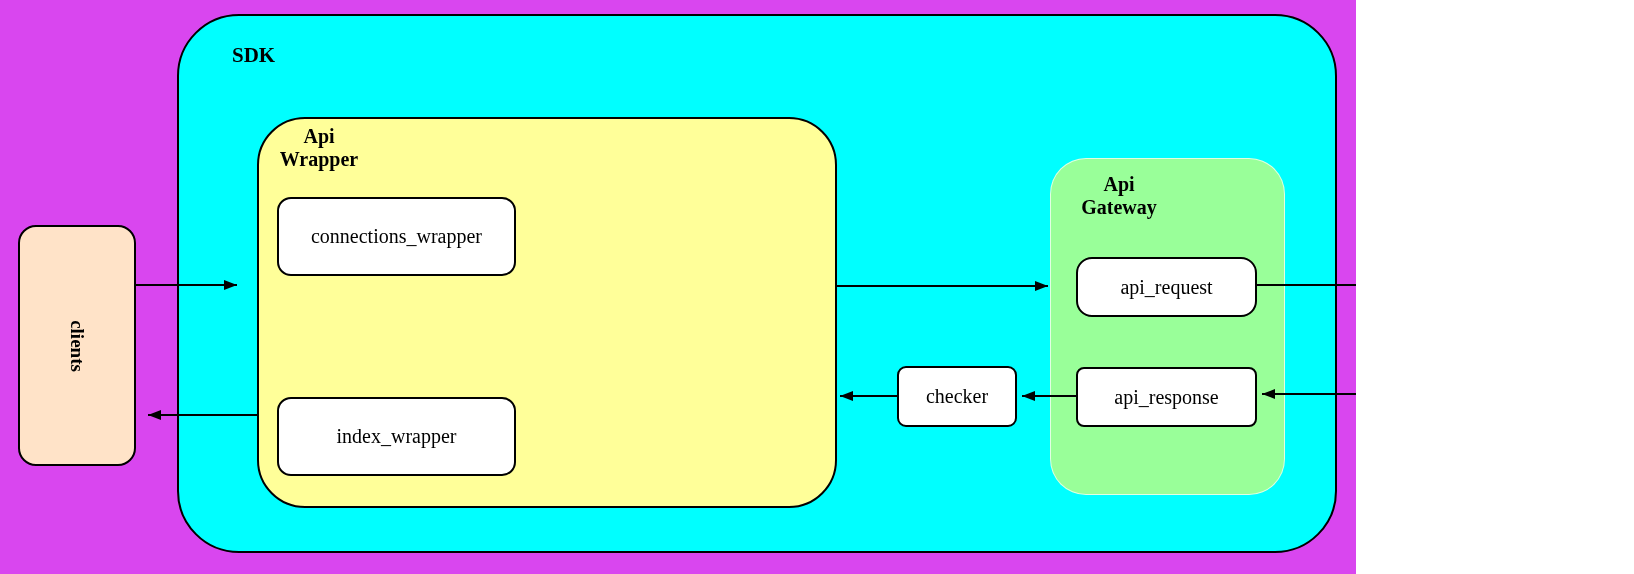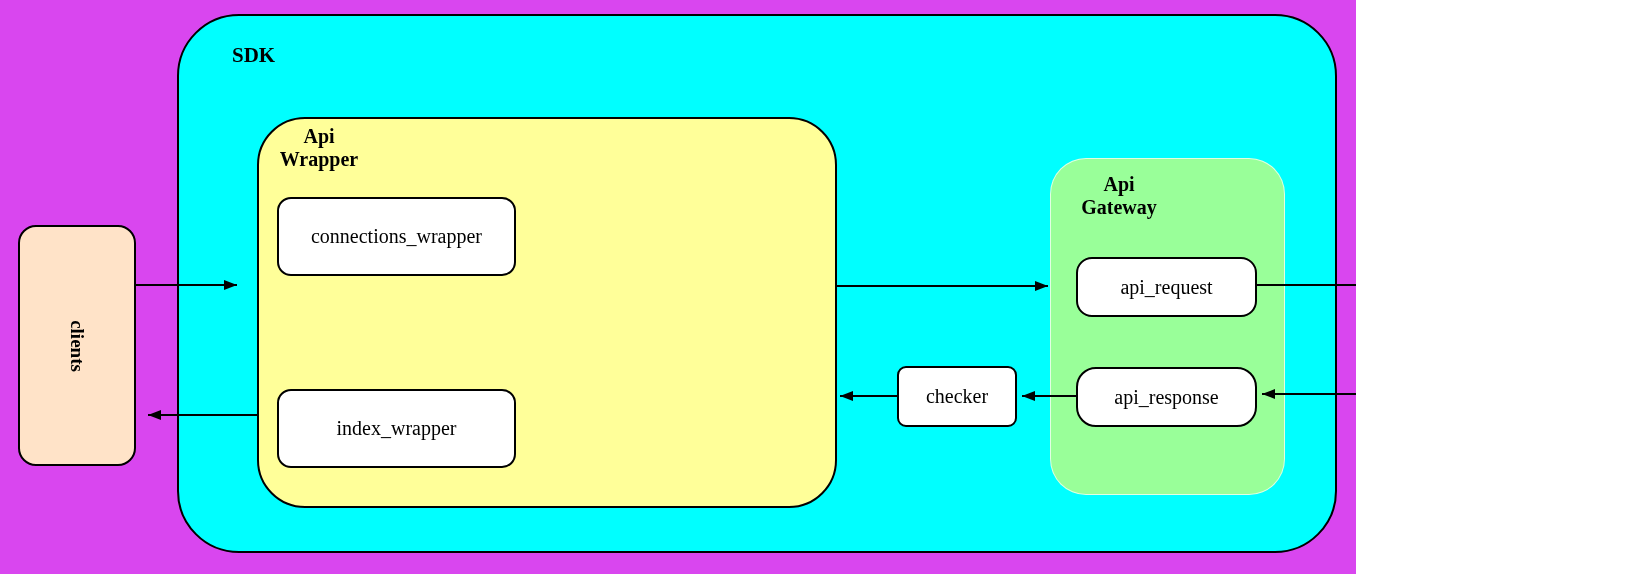--- a/index.html
+++ b/index.html
@@ -76,25 +76,25 @@
 
   
   .leaf {
     background: var(--box_fill, #FFFFFF);
     border: 2px solid var(--stroke, #000);
     display: flex; align-items: center; justify-content: center;
     font-size: 20px;
     text-align: center;
   }
   .wrap-box { width: 239px; height: 79px; border-radius: 14px; }
-  .w-r1 { top: 197px; } .w-r2 { top: 297px; } .w-r3 { top: 389px; }
+  .w-r1 { top: 197px; } .w-r2 { top: 297px; } .w-r3 { top: 397px; }
   .w-c1 { left: 277px; } .w-c2 { left: 578px; }
 
   .api-request  { left: 1076px; top: 257px; width: 181px; height: 60px; border-radius: 16px; }
-  .api-response { left: 1076px; top: 367px; width: 181px; height: 60px; border-radius: 20px; }
+  .api-response { left: 1076px; top: 367px; width: 181px; height: 60px; border-radius: 8px; }
   .checker      { left: 897px;  top: 366px; width: 120px; height: 61px; border-radius: 9px; }
 
   
   .connectors {
     position: absolute; left: 0; top: 0;
     width: 1634px; height: 574px;
     pointer-events: none;
   }
   .connectors line { stroke: var(--stroke, #000); stroke-width: 2; }
   .connectors marker path { fill: var(--stroke, #000); }

